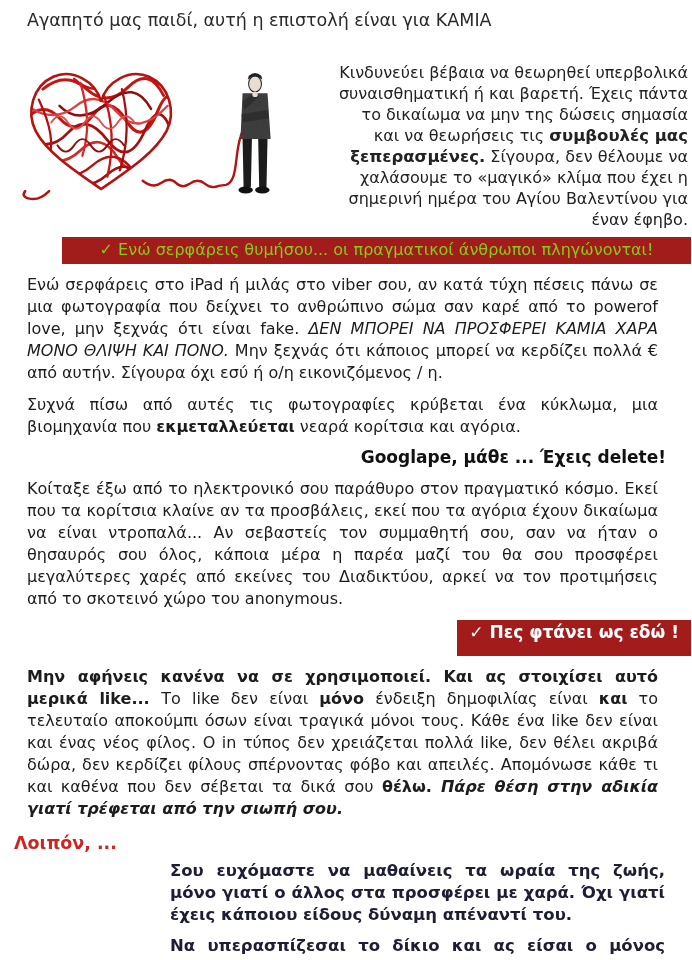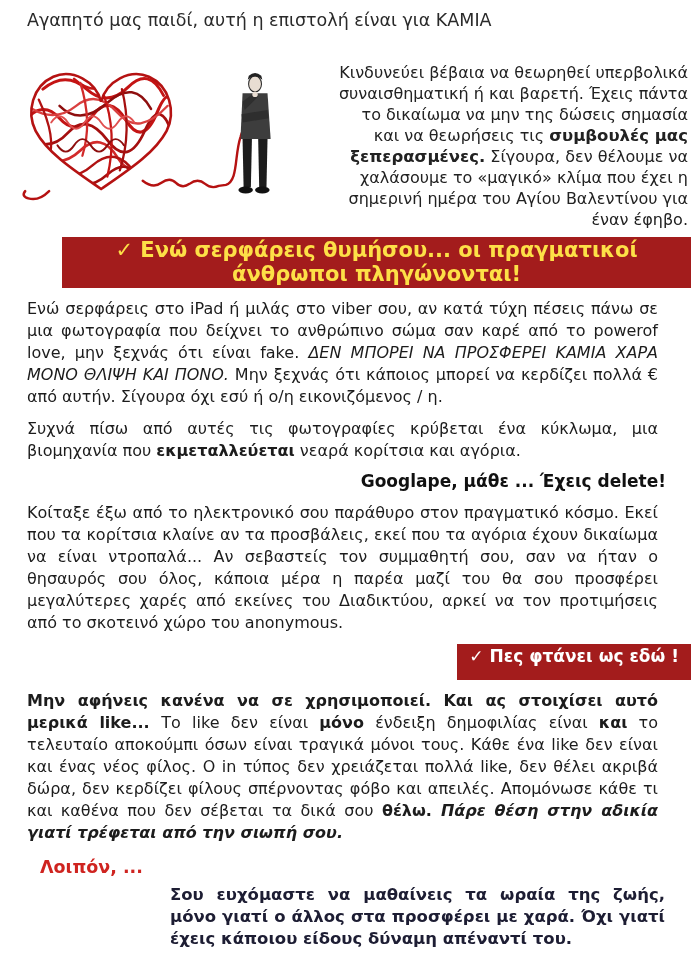--- a/index.html
+++ b/index.html
@@ -12,43 +12,43 @@
     margin:10px 26px 0 27px; font-size:17.5px; color:#2a2a2a;
   }
   .hero { display:flex; margin-top:30px; }
   .illustration { width:312px; margin-left:20px; flex:none; }
   .intro {
     flex:1; text-align:right; font-size:16px; line-height:21px;
     color:#222; padding-right:4px; margin-top:2px;
   }
   .intro .b { font-weight:bold; font-size:16.5px; }
   .banner1 {
-    margin:7px 1px 0 62px; background:#a31c1c; color:#fde047;
-    font-weight:bold; font-size:21px; line-height:24px;
+    margin:7px 1px 0 62px; background:#a31c1c; color:#84cc16;
+    font-weight:normal; font-size:16px; line-height:24px;
     text-align:center; padding:1px 8px 2px;
   }
   .para {
     margin:10px 34px 0 27px; font-size:16px; line-height:22px;
     text-align:justify;
   }
   .para .it { font-style:italic; }
   .para .b  { font-weight:bold; }
   .para .bi { font-weight:bold; font-style:italic; }
   .googlape {
     margin:8px 26px 0 27px; text-align:right; font-weight:bold;
     font-size:17px; line-height:22px; color:#111;
   }
   .banner2-row { text-align:right; margin:10px 1px 0 0; }
   .banner2 {
     display:inline-block; background:#a31c1c; color:#ffffff;
     font-weight:bold; font-size:17px; line-height:23px;
     padding:1px 12px 12px; text-align:center;
   }
   .loipon {
-    margin:12px 26px 0 40px; color:#cf2420; font-weight:bold;
+    margin:12px 26px 0 14px; color:#cf2420; font-weight:bold;
     font-size:17.5px; line-height:22px;
   }
   .wishes {
     margin:6px 27px 0 170px; color:#1d1d33; font-weight:bold;
     font-size:16.5px; line-height:22px; text-align:justify;
   }
   .wishes p { margin:0 0 9px 0; }
 </style>
 </head>
 <body>

